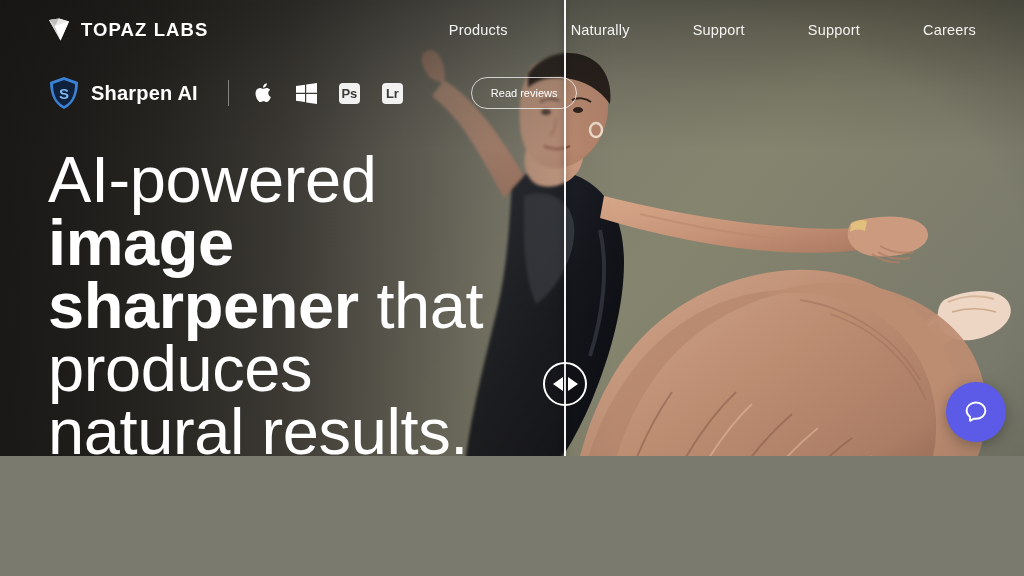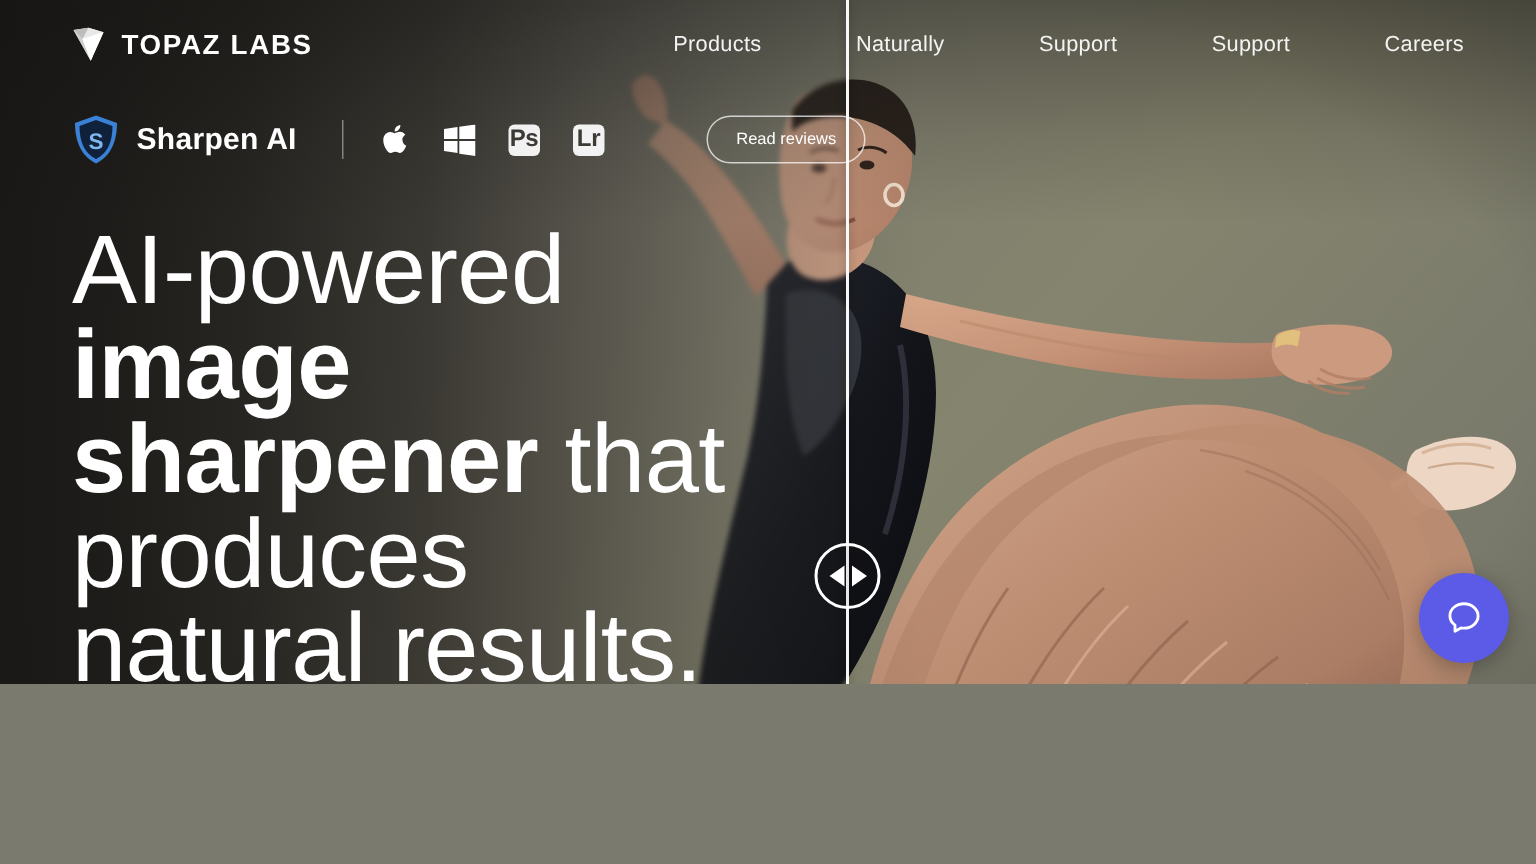--- a/index.html
+++ b/index.html
@@ -97,21 +97,21 @@
   .prod { display:flex; align-items:center; gap:11px; cursor:pointer; }
   .prod-badge { width:32px; height:34px; display:block; }
   .prod-name { color:#fff; font-size:20px; font-weight:700; letter-spacing:.2px; }
   .vdiv { width:1px; height:26px; background:rgba(255,255,255,0.42); margin:0 26px 0 30px; }
   .plats { display:flex; align-items:center; gap:22px; }
   .plat { display:flex; align-items:center; justify-content:center; cursor:pointer; }
   .chip {
     width:21px; height:21px; border-radius:4px;
     background:rgba(255,255,255,0.93);
     display:flex; align-items:center; justify-content:center;
-    color:#3b3a35; font-size:16px; font-weight:700; letter-spacing:-.2px;
+    color:#3b3a35; font-size:13px; font-weight:700; letter-spacing:-.2px;
   }
   .reviews-btn {
     margin-left:68px;
     padding:9px 19px; border:1px solid rgba(255,255,255,0.72);
     border-radius:20px; background:transparent;
     color:#fff; font-size:11px; font-family:inherit;
     cursor:pointer; white-space:nowrap;
   }
 
   

